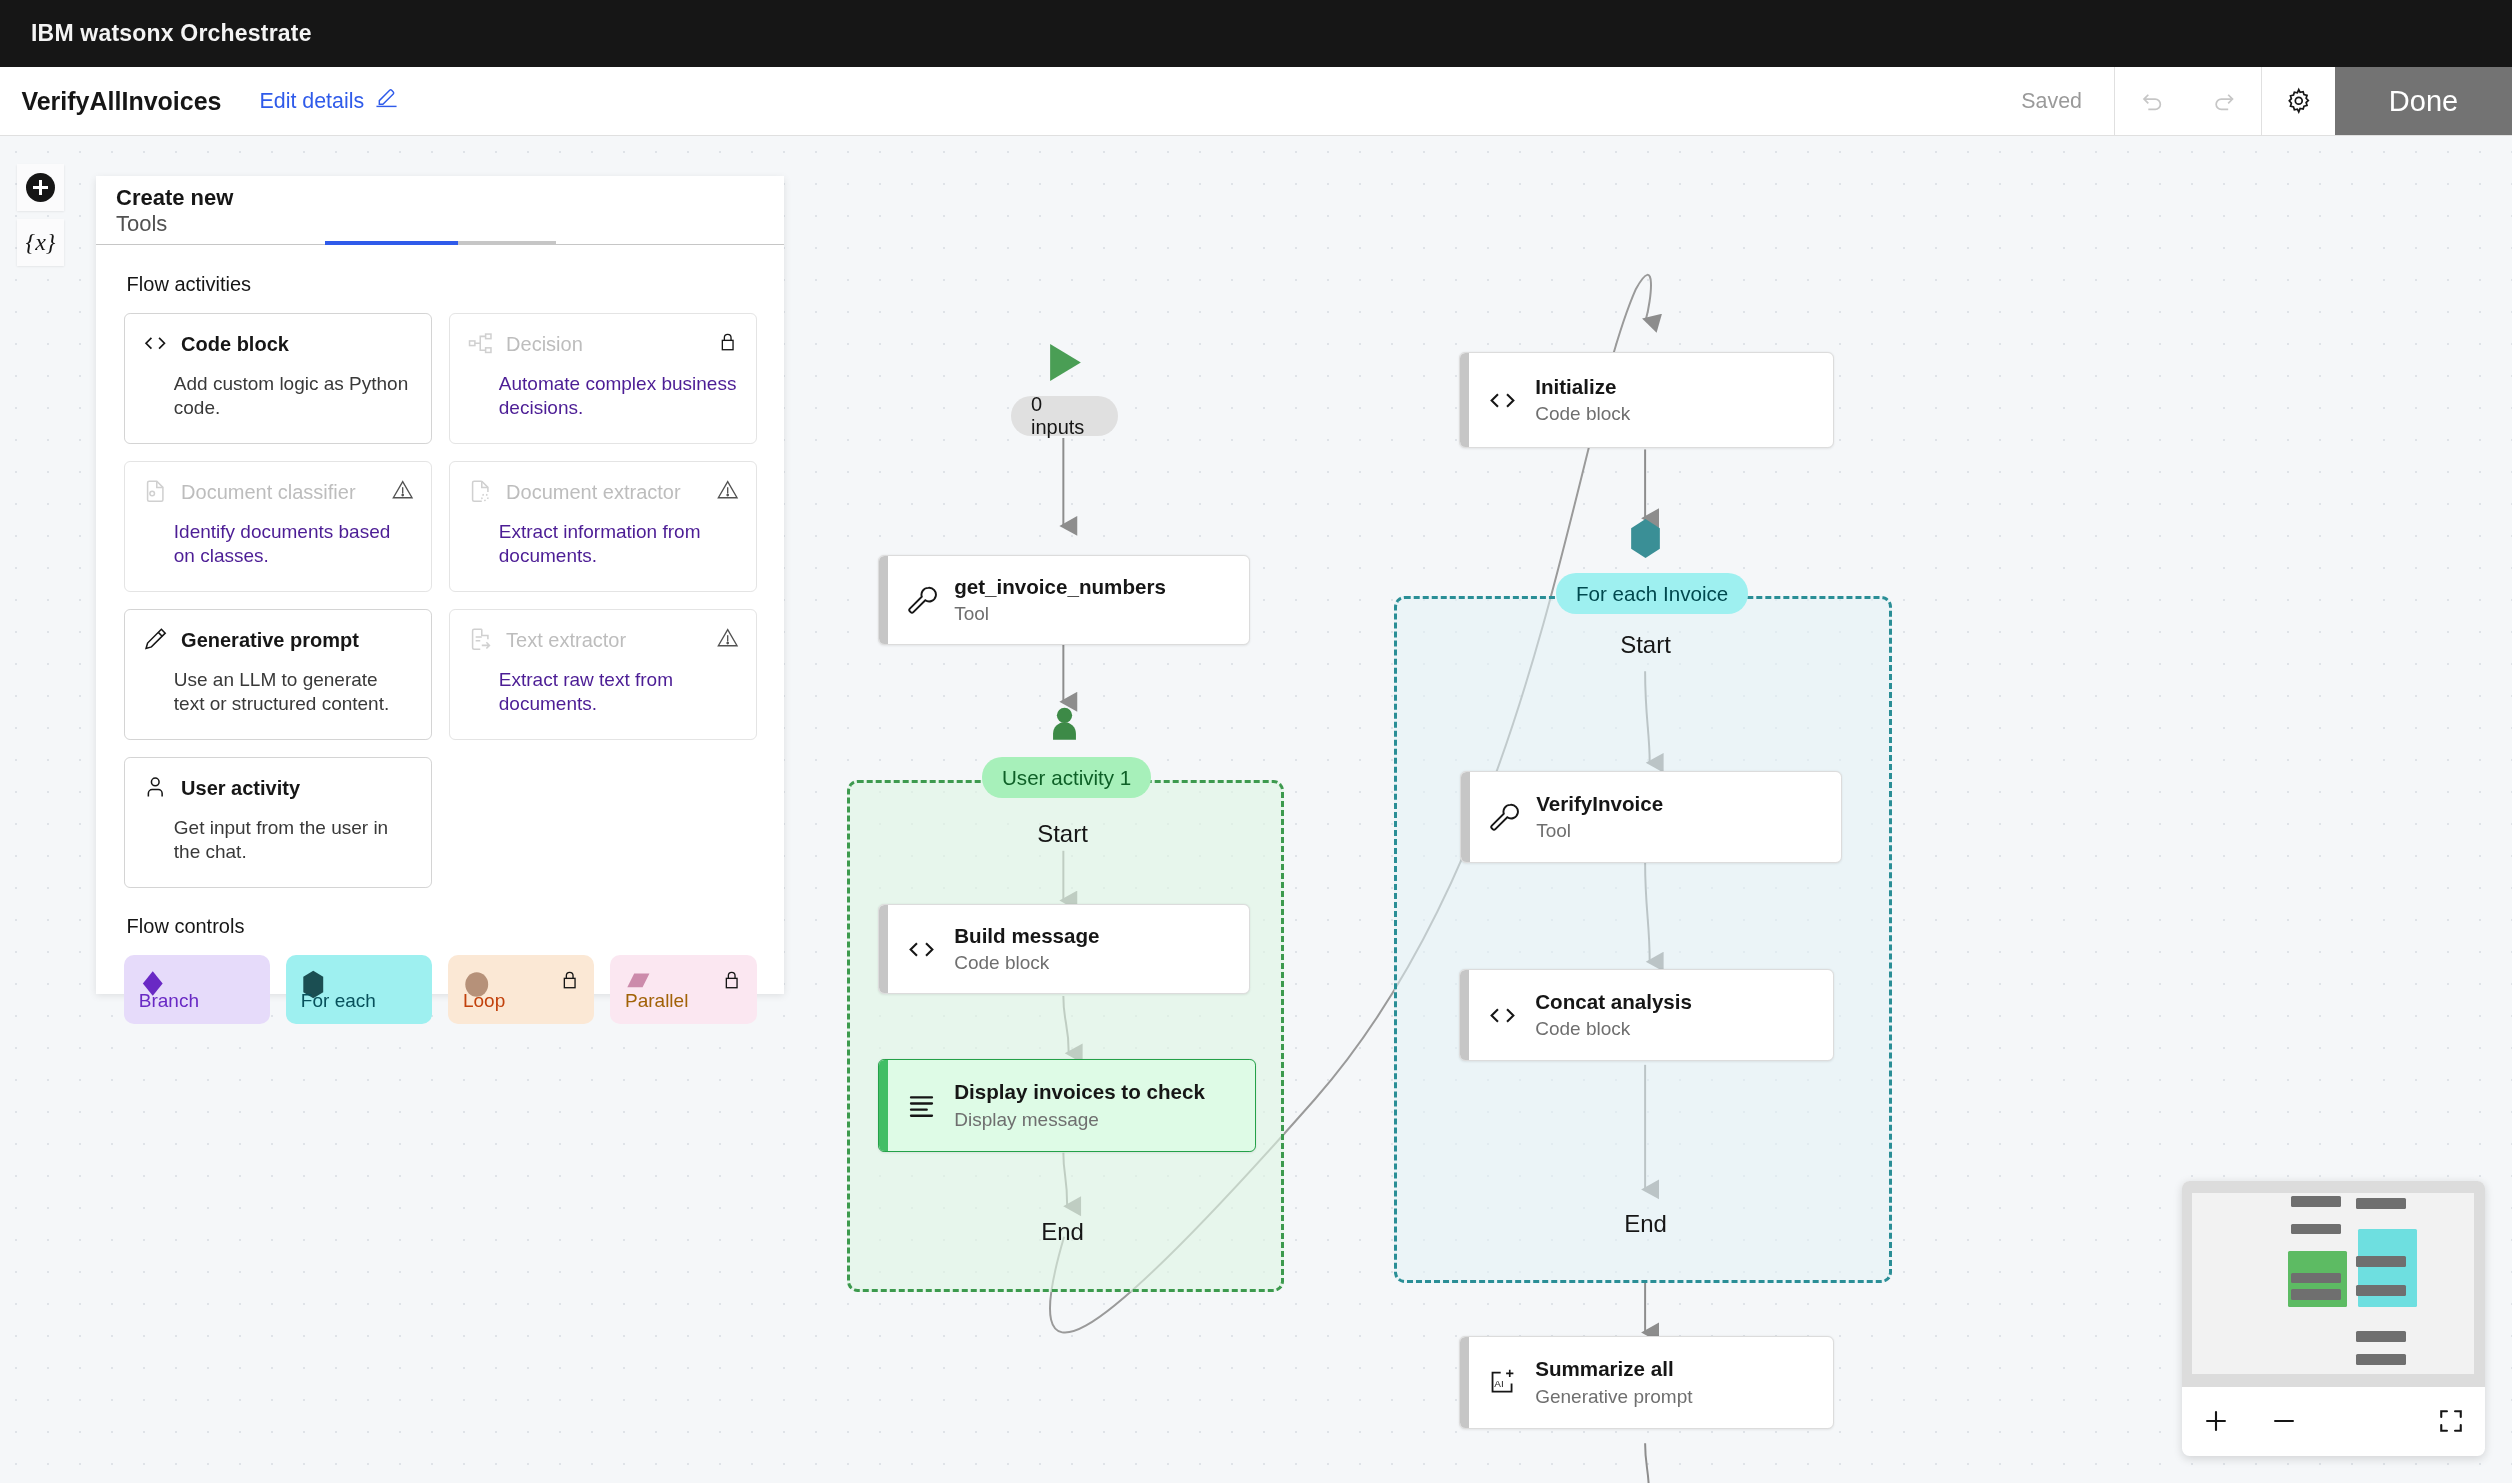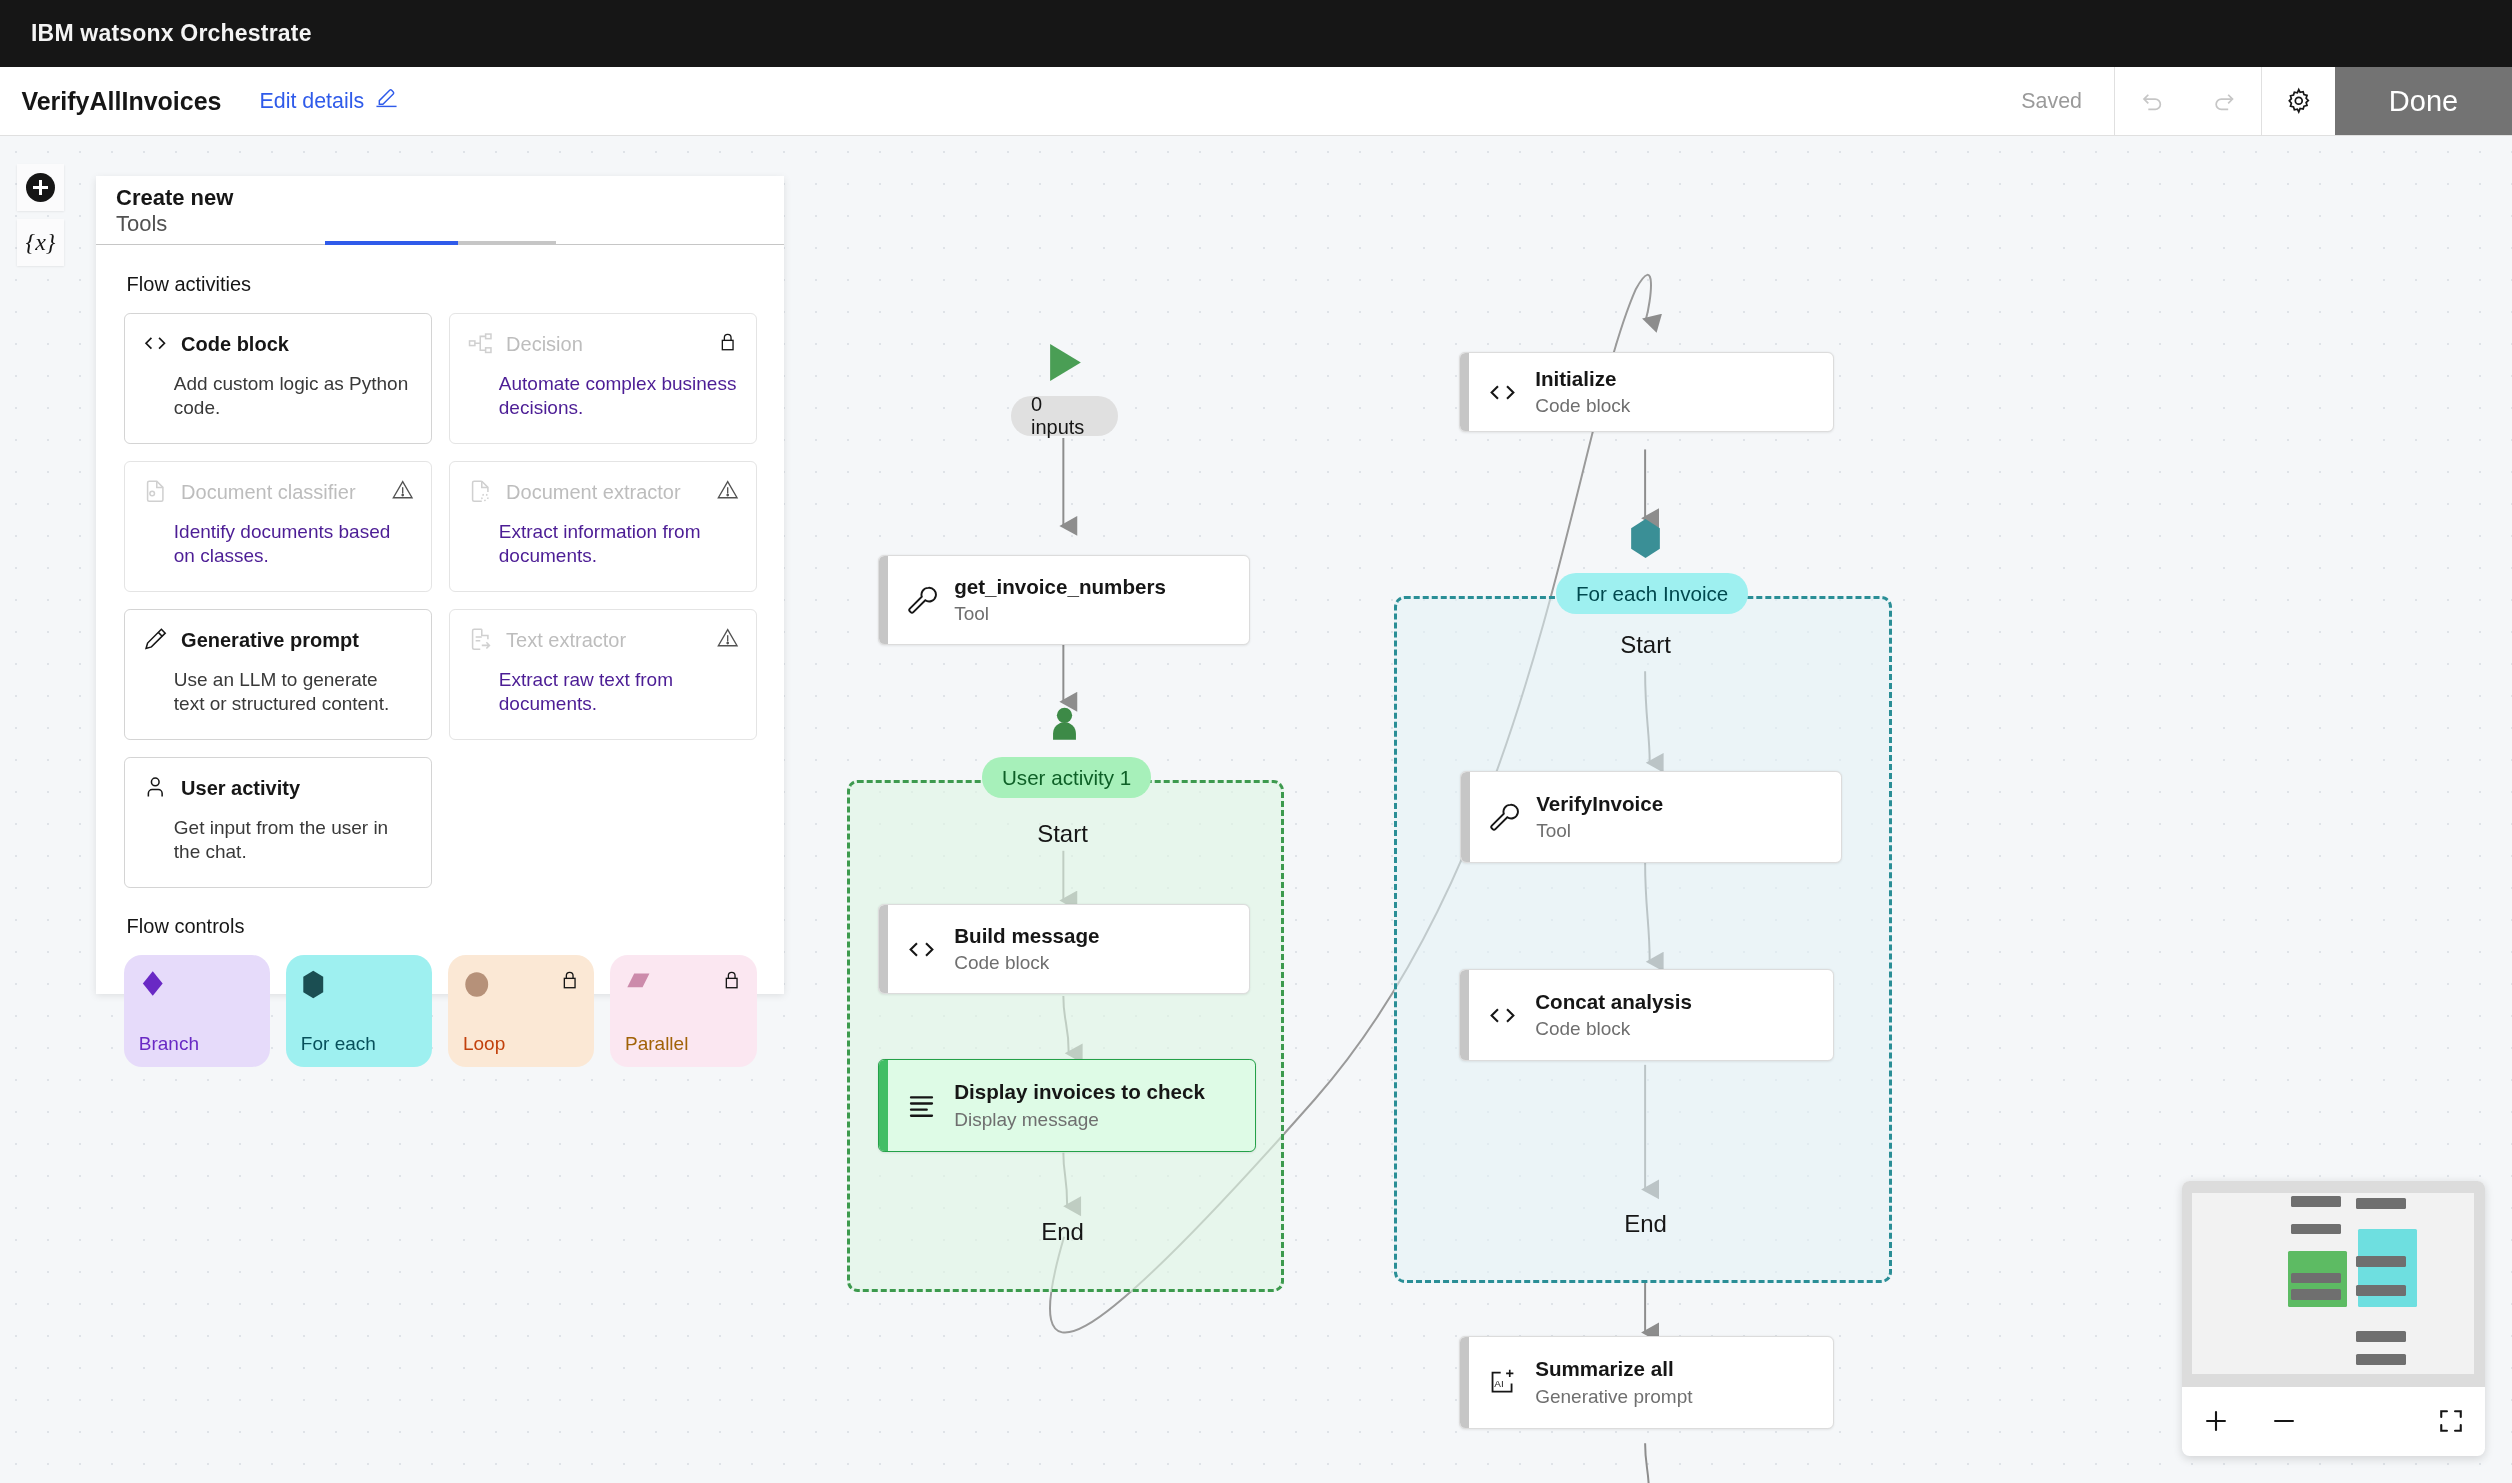--- a/index.html
+++ b/index.html
@@ -114,21 +114,21 @@
   .pcard .ttl { font-size: 20px; font-weight: 700; color: #161616; }
   .pcard.disabled .ttl { color: #bdbdbd; font-weight: 400; }
   .pcard .desc {
     margin-top: 13.8px; font-size: 19px; line-height: 1.28; color: #393939; padding-left: 31px;
   }
   .pcard.disabled .desc { color: #4c1d95; }
   .pcard .corner { position: absolute; right: 17px; top: 17px; }
 
   .fcgrid { display: grid; grid-template-columns: repeat(4, 1fr); gap: 15.3px; margin-bottom: 27.5px; }
   .fccard {
-    border-radius: 18px; height: 112px; padding: 13.8px 15.3px; position: relative; cursor: pointer;
+    border-radius: 10px; height: 69px; padding: 13.8px 15.3px; position: relative; cursor: pointer;
   }
   .fccard .lbl { position: absolute; left: 15.3px; bottom: 12.2px; font-size: 19px; }
   .fccard .lock { position: absolute; right: 13.8px; top: 13.8px; }
 
   
   .node {
     position: absolute; background: #ffffff; border: 0.8px solid #dcdcdc; border-radius: 6.1px;
     box-shadow: 0 0.8px 2.3px rgba(0,0,0,.08);
     display: flex; align-items: center; padding-left: 0; cursor: pointer;
   }
@@ -513,21 +513,21 @@
           </svg>
       </span>
       <span class="ntext">
         <span class="nt" style="display:block">Display invoices to check</span>
         <span class="ns" style="display:block">Display message</span>
       </span>
     </div>
 
     <div class="smalltext" style="left:1009px;top:1082px;width:107px">End</div>
 
-    <div class="node" style="left:1459px;top:216px;width:375px;height:80px">
+    <div class="node" style="left:1459px;top:216px;width:375px;height:96px">
       <span class="lbar"></span>
       <span class="nicon">
         <svg width="29" height="29" viewBox="0 0 32 32" fill="none" stroke="#161616" stroke-width="2.3">
             <path d="M11 9L4 16l7 7M21 9l7 7-7 7"></path>
           </svg>
       </span>
       <span class="ntext">
         <span class="nt" style="display:block">Initialize</span>
         <span class="ns" style="display:block">Code block</span>
       </span>

